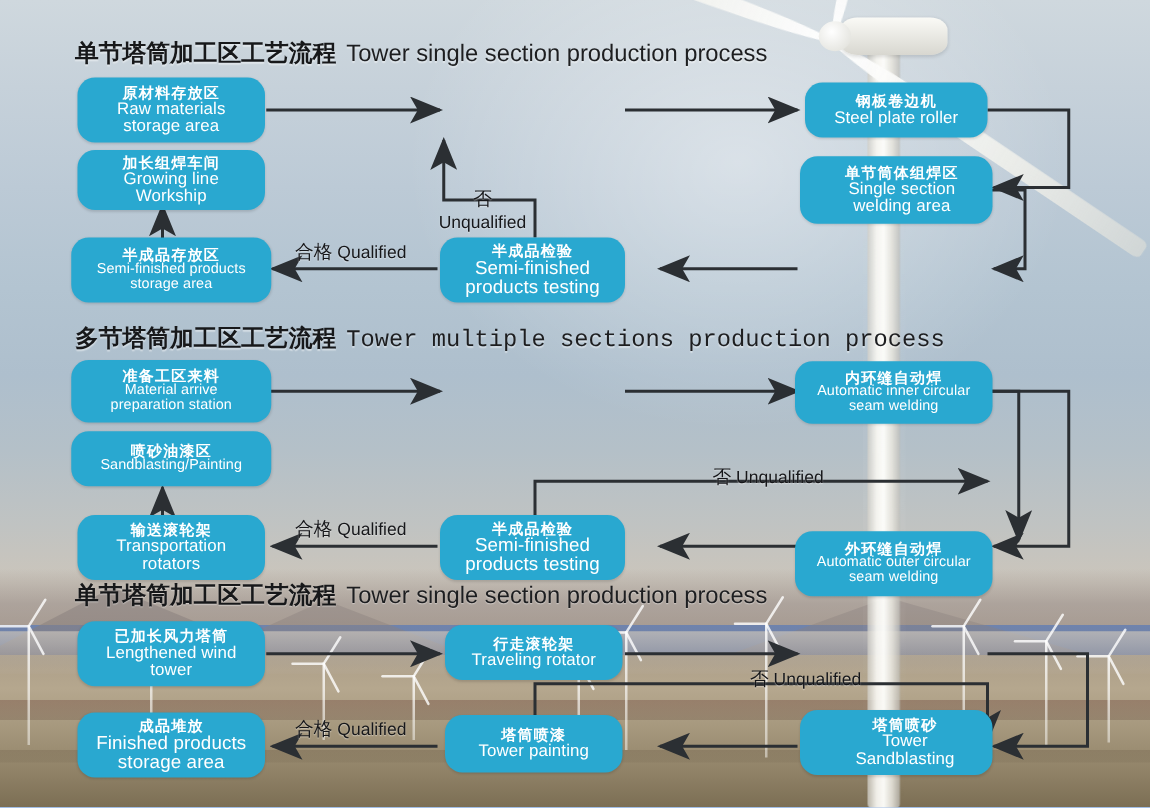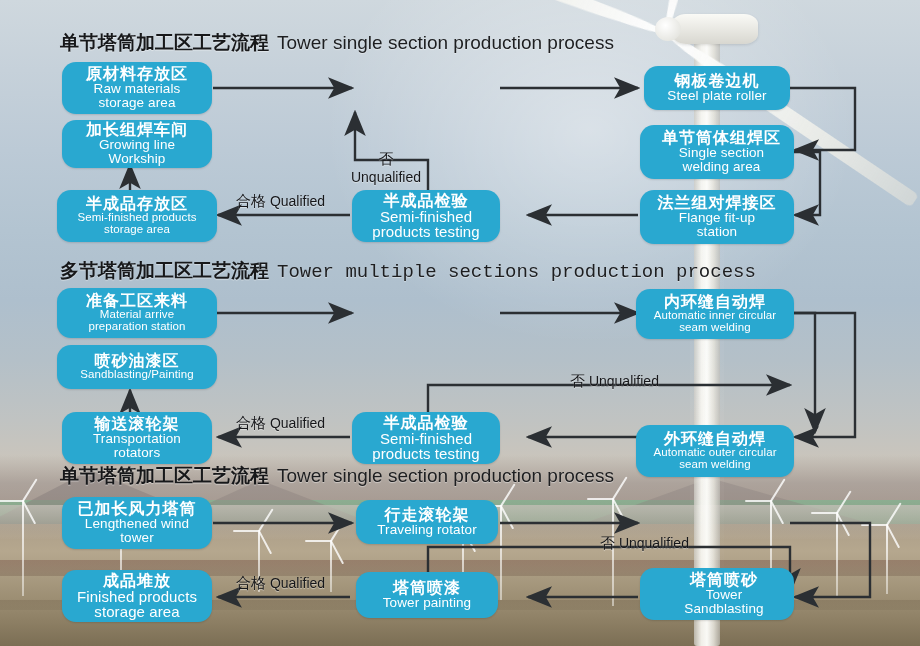--- a/index.html
+++ b/index.html
@@ -6,21 +6,21 @@
     margin: 0;
     padding: 0;
     background: #ffffff;
   }
   #root {
     position: relative;
     width: 920px;
     height: 646px;
     overflow: hidden;
     font-family: "Liberation Sans", "DejaVu Sans", sans-serif;
-    background: #86efac;
+    background: #3b82f6;
   }
 
   
   .bg-layer { position: absolute; inset: 0; }
 
   .sky {
     position: absolute;
     left: 0; top: 0; width: 920px; height: 500px;
     background:
       linear-gradient(180deg,
@@ -178,21 +178,21 @@
     text-align: center;
     display: flex;
     flex-direction: column;
     align-items: center;
     justify-content: center;
     padding: 3px 6px;
     box-shadow: 0 1px 2px rgba(0,0,0,0.13);
     line-height: 1.02;
   }
   .node .zh {
-    font-size: 16px;
+    font-size: 12px;
     font-weight: bold;
     letter-spacing: 1px;
     white-space: nowrap;
   }
   .node .en {
     font-size: 13.5px;
     font-weight: normal;
     letter-spacing: 0.1px;
   }
   .node.small .en { font-size: 15px; }
@@ -368,25 +368,20 @@
       <span class="zh">钢板卷边机</span>
       <span class="en">Steel plate roller</span>
     </div>
 
     <div class="node" style="left:640px; top:125px; width:154px; height:54px;padding-left:15px;">
       <span class="zh">单节筒体组焊区</span>
       <span class="en">Single section</span>
       <span class="en">welding area</span>
     </div>
 
-    <div class="node" style="left:640px; top:190px; width:154px; height:54px;">
-      <span class="zh">法兰组对焊接区</span>
-      <span class="en">Flange fit-up</span>
-      <span class="en">station</span>
-    </div>
 
     <div class="edge-label" style="left:236px; top:192px;">
       <span class="zh">合格</span>
       <span>Qualified</span>
     </div>
     <div class="edge-label" style="left:341px; top:150px; text-align:center; width:90px;">
       <div class="zh">否</div>
       <div>Unqualified</div>
     </div>
 

